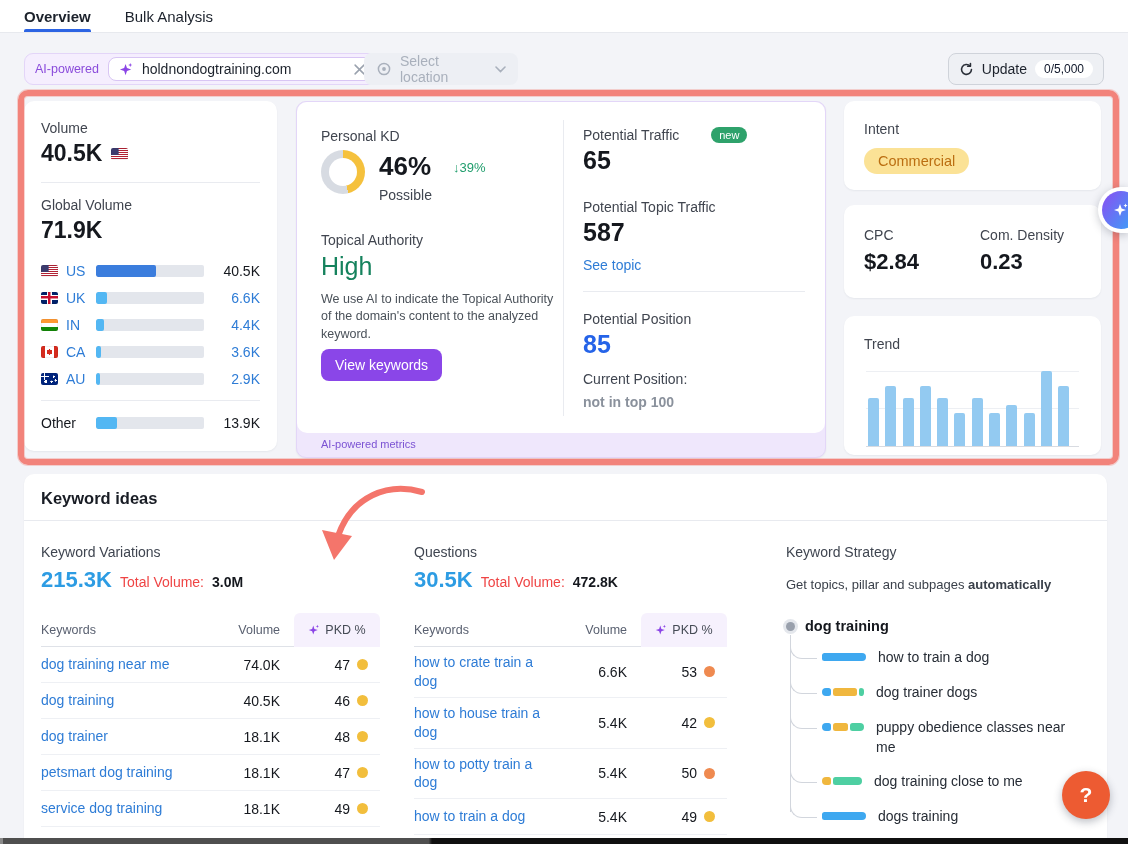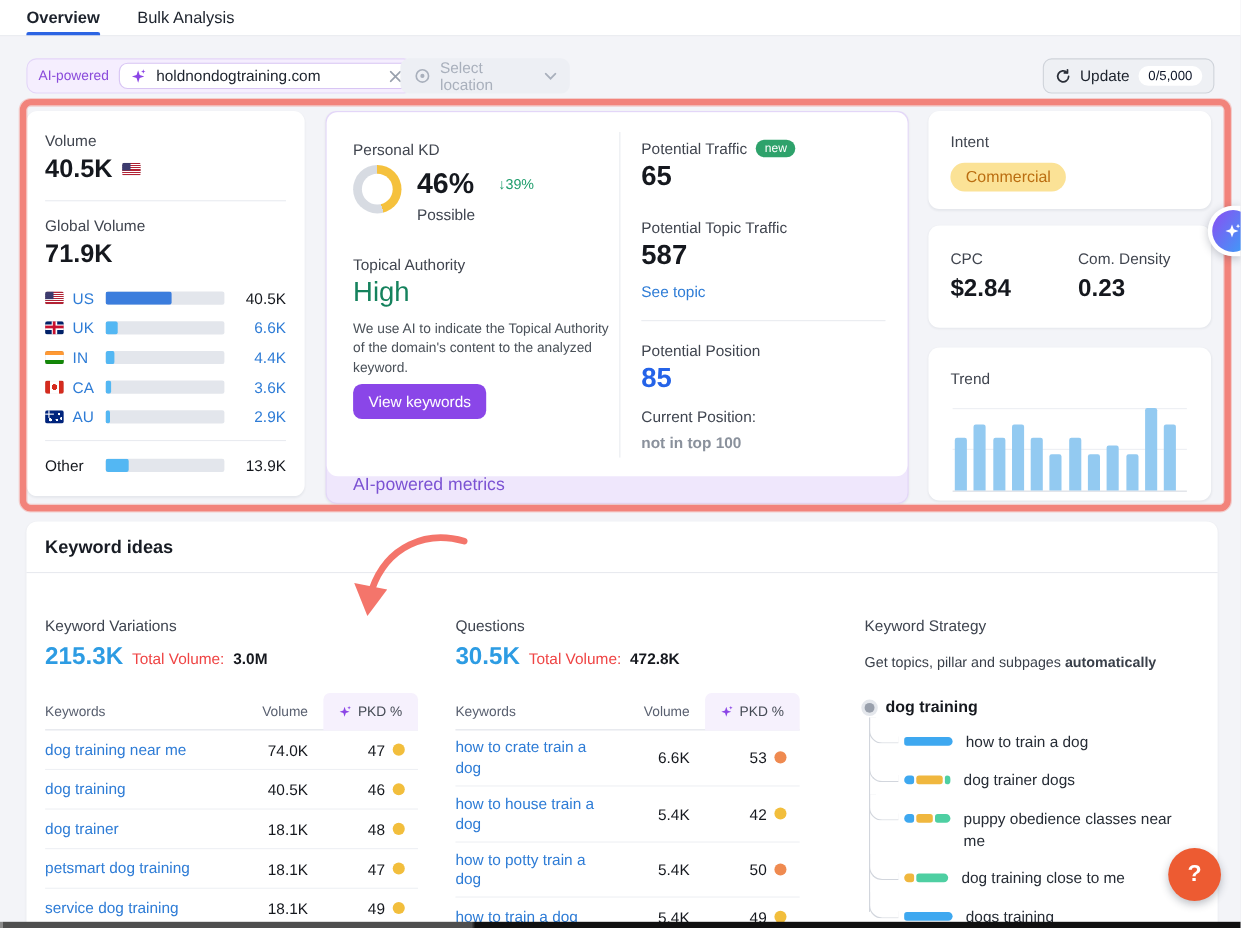--- a/index.html
+++ b/index.html
@@ -46,36 +46,36 @@
   .c-track{flex:1;height:12px;background:#E3E6EC;border-radius:2px;overflow:hidden;margin-right:12px;}
   .c-fill{display:block;height:100%;background:#53B7F3;border-radius:2px;}
   .c-fill.dark{background:#3B7DDD;}
   .c-val{width:44px;text-align:right;font-size:14px;color:#2E7CD6;}
   .c-val.dark{color:#15181e;}
   .country-divider{border:none;border-top:1px solid #e9ebf0;margin:8px 0 8px 0;}
 
   
   .card-kd{left:296px;top:101px;width:530px;height:357px;background:#EFE7FC;border:1px solid #E3D6F8;box-shadow:0 1px 2px rgba(25,30,45,.06);border-radius:10px;position:absolute;}
   .kd-inner{position:absolute;left:0;top:0;width:528px;height:331px;background:#fff;border-radius:10px;}
-  .kd-footer{position:absolute;left:24px;bottom:7px;font-size:16px;color:#7B52D3;}
+  .kd-footer{position:absolute;left:24px;bottom:7px;font-size:11px;color:#7B52D3;}
   .kd-left{position:absolute;left:24px;top:0;width:240px;height:331px;}
   .kd-title{position:absolute;left:0;top:26px;}
   .donut{position:absolute;left:0;top:48px;width:44px;height:44px;border-radius:50%;background:#D7DBE2;}
   .donut::after{content:"";position:absolute;inset:8px;background:#fff;border-radius:50%;}
   .kd-pct{position:absolute;left:58px;top:49px;font-size:26px;font-weight:700;color:#15181e;}
   .kd-delta{position:absolute;left:132px;top:58px;font-size:13px;color:#1F9D6C;}
   .kd-level{position:absolute;left:58px;top:85px;font-size:14px;color:#3f4550;}
   .ta-title{position:absolute;left:0;top:130px;}
   .ta-value{position:absolute;left:0;top:150px;font-size:25px;font-weight:400;color:#15825D;}
   .ta-desc{position:absolute;left:0;top:189px;width:234px;font-size:12.5px;line-height:1.38;color:#4a5159;}
   .vk-btn{position:absolute;left:0;top:247px;background:#8A46E8;color:#fff;font-size:14px;border:none;border-radius:8px;padding:8px 14px;cursor:pointer;}
   .kd-vdiv{position:absolute;left:266px;top:18px;width:1px;height:296px;background:#e9ebf0;}
   .kd-right{position:absolute;left:286px;top:0;width:228px;height:331px;}
   .pt-row{position:absolute;left:0;top:25px;display:flex;align-items:center;gap:8px;}
-  .new-badge{background:#2EA26B;color:#fff;font-size:11px;padding:2px 8px;border-radius:10px;}
+  .new-badge{background:#2EA26B;color:#fff;font-size:11px;padding:2px 8px;border-radius:10px;margin-left:24px;}
   .pt-val{position:absolute;left:0;top:44px;font-size:25px;font-weight:700;color:#15181e;}
   .ptt-lbl{position:absolute;left:0;top:97px;}
   .ptt-val{position:absolute;left:0;top:116px;font-size:25px;font-weight:700;color:#15181e;}
   .see-topic{position:absolute;left:0;top:155px;font-size:14px;color:#2E7CD6;cursor:pointer;}
   .pt-hdiv{position:absolute;left:0;top:189px;width:222px;height:1px;background:#e9ebf0;}
   .pp-lbl{position:absolute;left:0;top:209px;}
   .pp-val{position:absolute;left:0;top:228px;font-size:25px;font-weight:700;color:#2563E8;}
   .cp-lbl{position:absolute;left:0;top:269px;font-size:14px;color:#3f4550;}
   .cp-val{position:absolute;left:0;top:292px;font-size:14px;font-weight:700;color:#8a919c;}
 
@@ -93,21 +93,21 @@
   .tbar{width:11px;background:#93CAF1;border-radius:2px 2px 0 0;}
 
   
   .ki-panel{position:absolute;left:24px;top:474px;width:1083px;height:370px;background:#fff;border-radius:10px 10px 0 0;box-shadow:0 1px 2px rgba(25,30,45,.06);}
   .ki-title{position:absolute;left:17px;top:15px;font-size:16.5px;font-weight:700;color:#181c24;text-align:center;}
   .ki-hdiv{position:absolute;left:0;right:0;top:46px;height:1px;background:#e8eaef;}
   .ki-col{position:absolute;top:60px;}
   .col-variations{left:17px;width:339px;}
   .col-questions{left:390px;width:313px;}
   .col-strategy{left:762px;width:330px;}
-  .sec-lbl{margin-top:27px;font-size:14px;color:#3f4550;}
+  .sec-lbl{margin-top:10px;font-size:14px;color:#3f4550;}
   .count-row{display:flex;align-items:baseline;gap:8px;margin-top:7px;}
   .count-big{font-size:22px;font-weight:700;color:#2D9CE3;}
   .total-lbl{font-size:14px;color:#ef4444;}
   .total-val{font-size:14px;font-weight:700;color:#15181e;}
   .thead{display:flex;align-items:center;height:34px;margin-top:20px;border-bottom:1px solid #dfe2e8;}
   .th-k{flex:1;font-size:12.5px;color:#596070;}
   .th-v{width:60px;text-align:right;font-size:12.5px;color:#596070;}
   .th-p{width:86px;height:34px;margin-left:14px;background:#F6F1FD;border-radius:6px 6px 0 0;display:flex;align-items:center;justify-content:center;gap:5px;font-size:12.5px;color:#454b55;}
   .tr{display:flex;align-items:center;min-height:36px;border-bottom:1px solid #eef0f4;padding:6px 0;}
   .td-k{flex:1;font-size:14px;color:#2E7CD6;line-height:1.35;padding-right:8px;cursor:pointer;}

